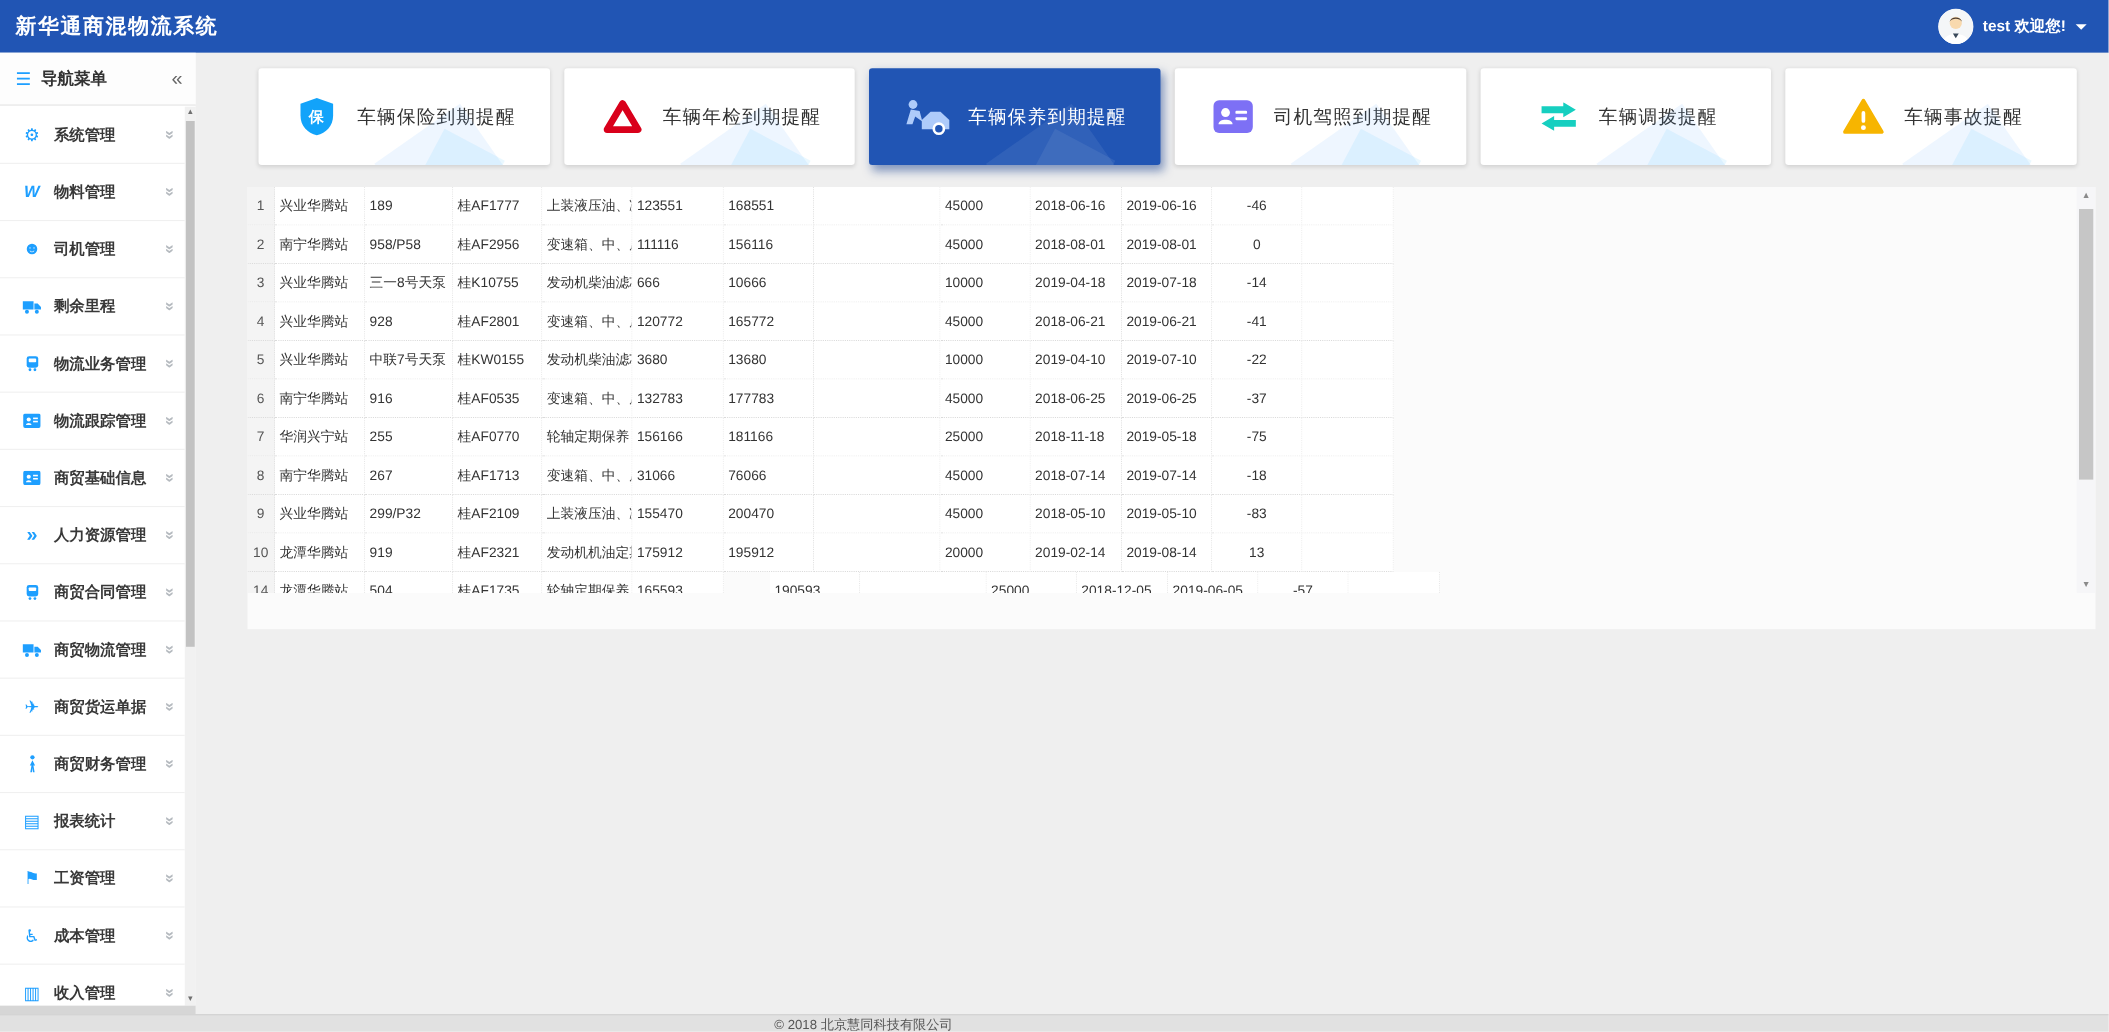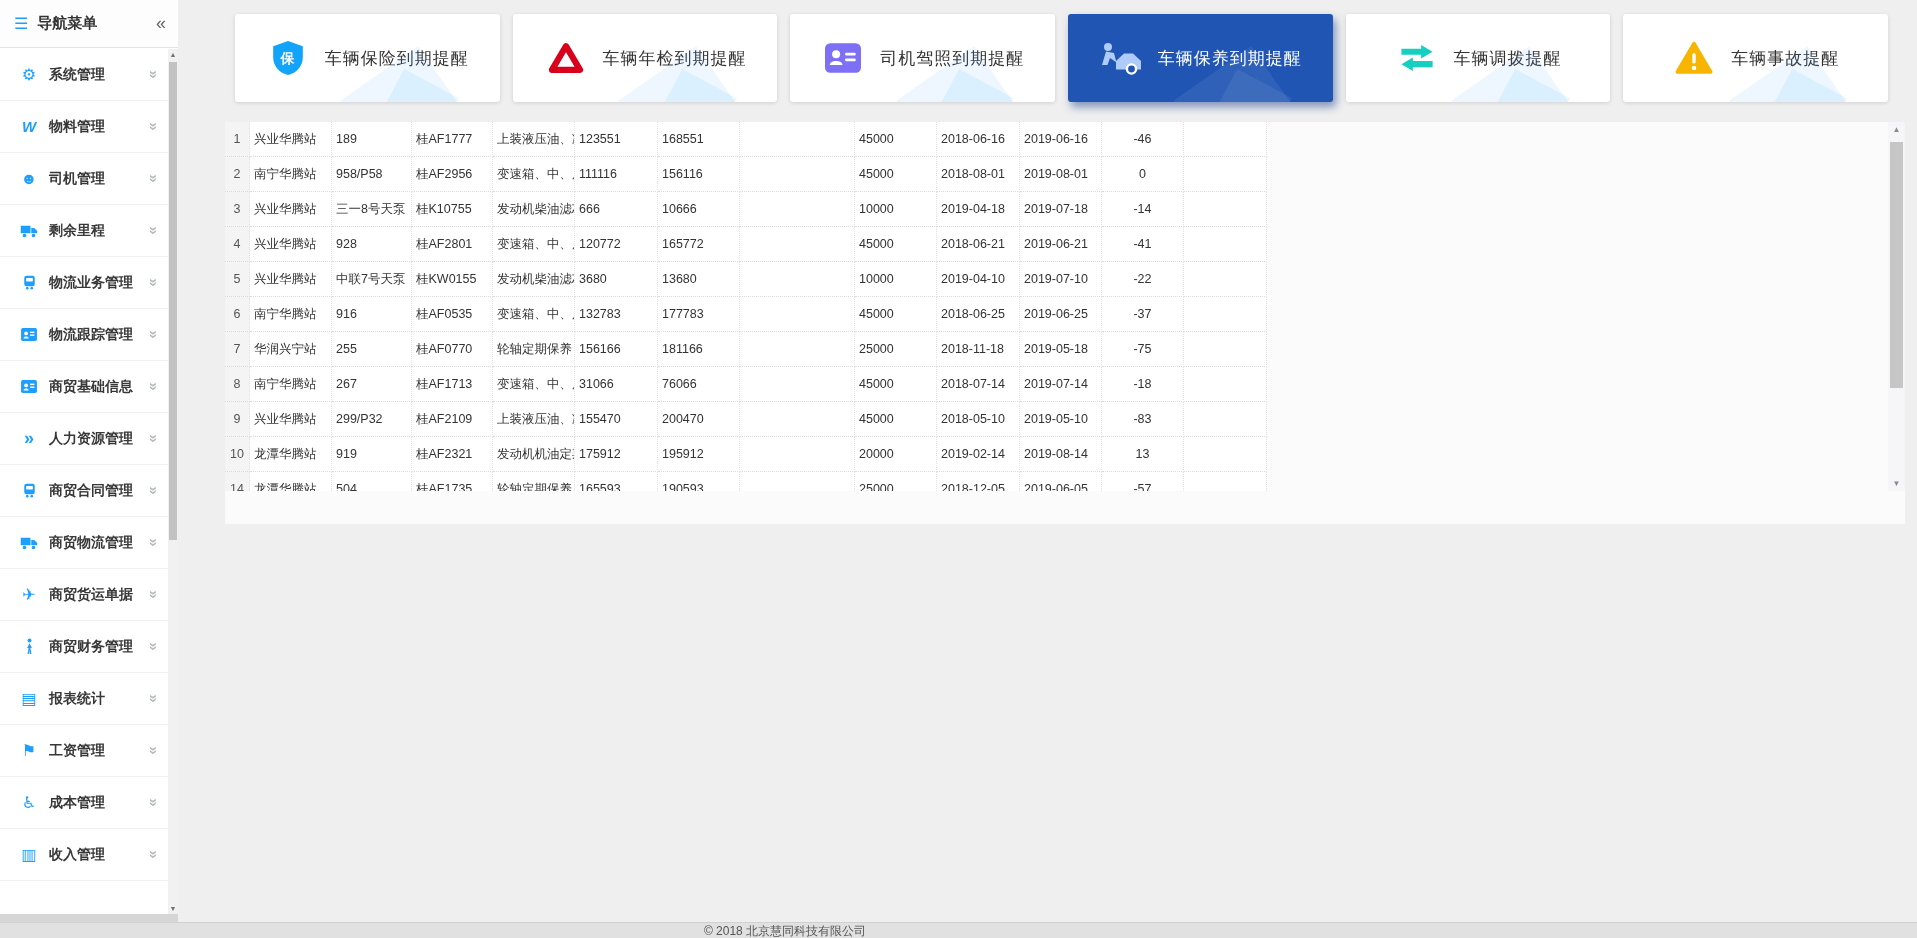--- a/index.html
+++ b/index.html
@@ -89,20 +89,36 @@
   
   .footer { height:16px; background:#e1e1e1; border-top:1px solid #d0d0d0; position:relative; flex:none; }
   .footer span { position:absolute; left:785px; top:0; transform:translateX(-50%);
     font-size:12px; color:#555; white-space:nowrap; }
 </style>
 </head>
 <body>
 
 <div class="app">
 
+  <div class="topbar">
+    <span class="title">新华通商混物流系统</span>
+    <div class="user">
+      <span class="avatar">
+          <svg width="32" height="32" viewBox="0 0 30 30">
+            <circle cx="15" cy="15" r="15" fill="#f4f6f8"></circle>
+            <circle cx="15" cy="12" r="5.2" fill="#f8d9ae"></circle>
+            <path d="M9.5 11 a6 6 0 0 1 11 0 c-2.5-3.5-8.5-3.5-11 0" fill="#4a3b31"></path>
+            <path d="M4.5 27.5 c1.5-8 19.5-8 21 0 a15 15 0 0 1 -21 0" fill="#fff"></path>
+            <path d="M12.5 21 h5 l-2.5 4 z" fill="#3b4a5a"></path>
+          </svg>
+        </span>
+      <span>test 欢迎您!</span>
+      <span class="caret"></span>
+    </div>
+  </div>
 
   <div class="mainrow">
 
     <div class="sidebar">
       <div class="side-head">
         <span class="hicon">☰</span>
         <span class="htitle">导航菜单</span>
         <span class="collapse">«</span>
       </div>
       <div class="side-items">
@@ -256,44 +272,44 @@
               </span>
               <span>车辆保险到期提醒</span>
             </div>
             <div class="card">
               <span class="card-ico">
                 <svg width="36" height="32" viewBox="0 0 32 28">
                   <path d="M16 3.5 L28.5 24.5 H3.5 Z" fill="none" stroke="#d9001b" stroke-width="5.5" stroke-linejoin="round"></path>
                 </svg>
               </span>
               <span>车辆年检到期提醒</span>
+            </div>
+            <div class="card active">
+              <span class="card-ico">
+                <svg width="46" height="36" viewBox="0 0 44 34">
+                  <circle cx="9" cy="6" r="4" fill="#aecbfa"></circle>
+                  <path d="M7 10.5 L3 24 h5.5 l2.5-7 6.5 4.5 -2.5-9.5 z" fill="#aecbfa"></path>
+                  <path d="M17 20 l8-7.5 h9 l8 7.5 v8.5 H17 z" fill="#aecbfa"></path>
+                  <circle cx="32.5" cy="28" r="4.6" fill="#2155b4" stroke="#fff" stroke-width="2.4"></circle>
+                </svg>
+              </span>
+              <span>车辆保养到期提醒</span>
             </div>
             <div class="card">
               <span class="card-ico">
                 <svg width="36" height="30" viewBox="0 0 34 28">
                   <rect width="34" height="28" rx="5" fill="#7d70f5"></rect>
                   <circle cx="10.5" cy="10.5" r="3.8" fill="#fff"></circle>
                   <path d="M4.5 20.5 c0-5 12-5 12 0 z" fill="#fff"></path>
                   <rect x="19" y="9" width="10" height="2.6" rx="1" fill="#fff"></rect>
                   <rect x="19" y="14.5" width="10" height="2.6" rx="1" fill="#fff"></rect>
                 </svg>
               </span>
               <span>司机驾照到期提醒</span>
             </div>
-            <div class="card active">
-              <span class="card-ico">
-                <svg width="46" height="36" viewBox="0 0 44 34">
-                  <circle cx="9" cy="6" r="4" fill="#aecbfa"></circle>
-                  <path d="M7 10.5 L3 24 h5.5 l2.5-7 6.5 4.5 -2.5-9.5 z" fill="#aecbfa"></path>
-                  <path d="M17 20 l8-7.5 h9 l8 7.5 v8.5 H17 z" fill="#aecbfa"></path>
-                  <circle cx="32.5" cy="28" r="4.6" fill="#2155b4" stroke="#fff" stroke-width="2.4"></circle>
-                </svg>
-              </span>
-              <span>车辆保养到期提醒</span>
-            </div>
             <div class="card">
               <span class="card-ico">
                 <svg width="36" height="27" viewBox="0 0 34 26">
                   <path d="M2 4.5 h19 V1 l11 6.5 -11 6.5 V10.5 H2 z" fill="#16cfc0" transform="translate(0,-1)"></path>
                   <path d="M32 16.5 h-19 V13 L2 19.5 l11 6.5 V22.5 h19 z" fill="#16cfc0" transform="translate(0,-1)"></path>
                 </svg>
               </span>
               <span>车辆调拨提醒</span>
             </div>
             <div class="card">
@@ -470,21 +486,21 @@
                 <div class="td" style="width: 83px;"></div>
                 <div class="td end"></div>
               </div>
               <div class="trow">
                 <div class="td num" style="width: 25px;">14</div>
                 <div class="td" style="width: 82px;">龙潭华腾站</div>
                 <div class="td" style="width: 80px;">504</div>
                 <div class="td" style="width: 81px;">桂AF1735</div>
                 <div class="td" style="width: 82px;">轮轴定期保养</div>
                 <div class="td" style="width: 83px;">165593</div>
-                <div class="td" style="width: 82px;">190593</div>
+                <div class="td" style="width: 82px; margin-left: 42px;">190593</div>
                 <div class="td" style="width: 115px;"></div>
                 <div class="td" style="width: 82px;">25000</div>
                 <div class="td" style="width: 83px;">2018-12-05</div>
                 <div class="td" style="width: 82px;">2019-06-05</div>
                 <div class="td center" style="width: 82px;">-57</div>
                 <div class="td" style="width: 83px;"></div>
                 <div class="td end"></div>
               </div>
               <div class="vscroll">
               <span class="arr" style="top:3px">▲</span>

